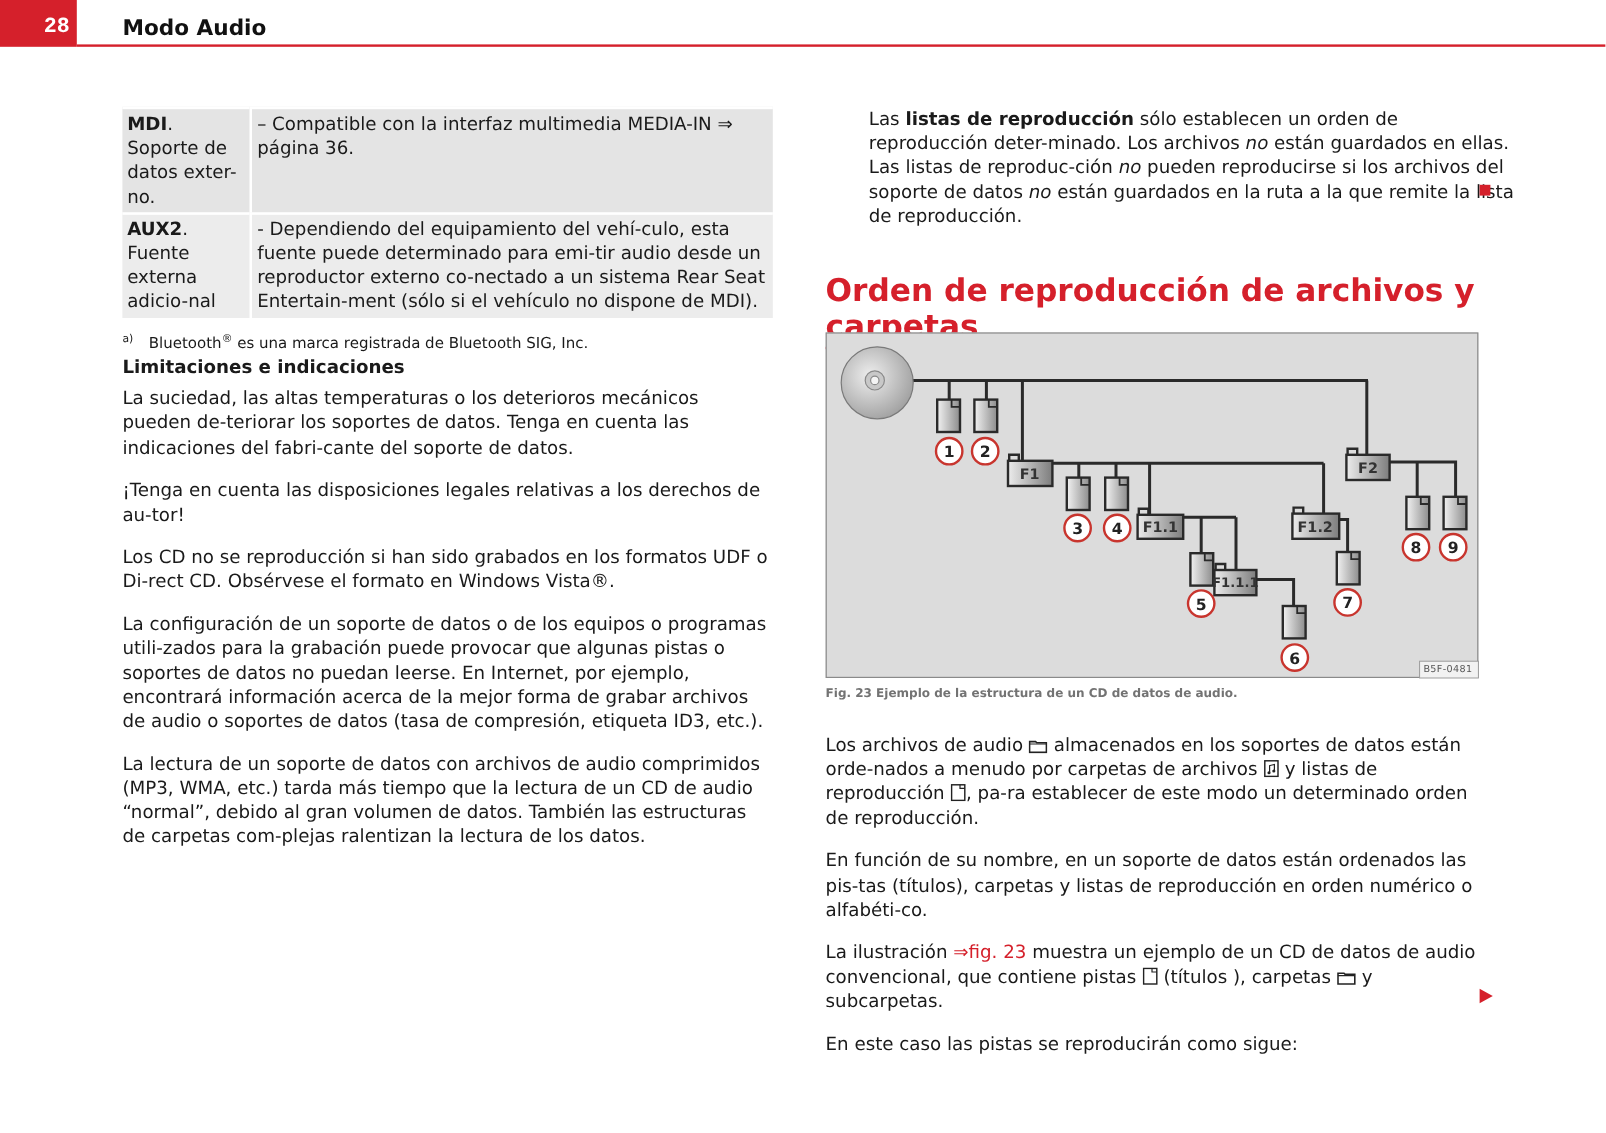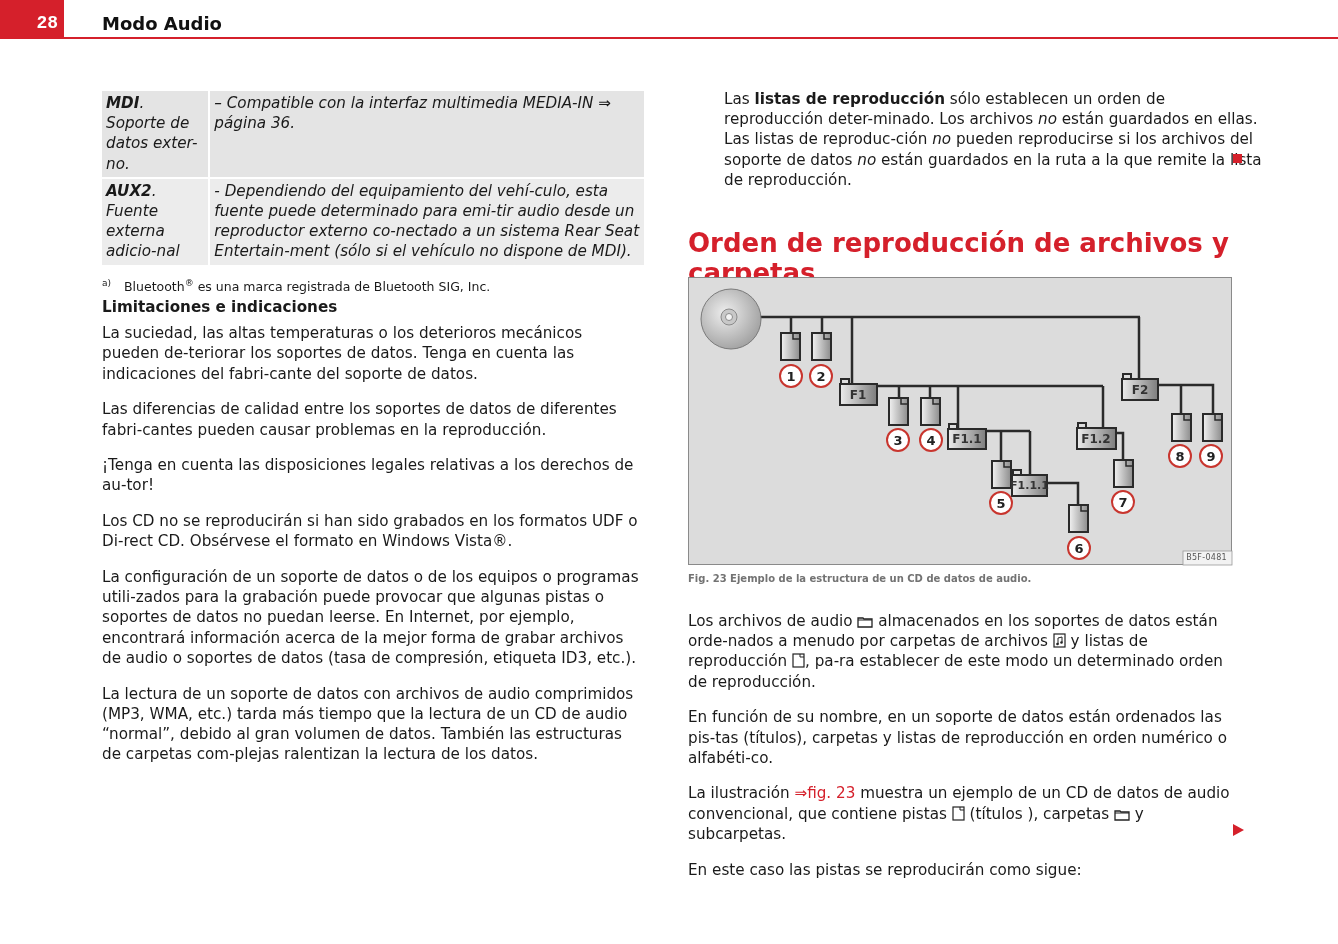--- a/index.html
+++ b/index.html
@@ -5,21 +5,21 @@
   html, body { margin:0; padding:0; }
   body { width:1338px; height:944px; background:#ffffff; position:relative; font-family:"DejaVu Sans", sans-serif; color:#1a1a1a; overflow:hidden; }
   .pg-num-box { position:absolute; left:0; top:0; width:64px; height:39px; background:#d5202b; }
   .pg-num { position:absolute; left:0; top:13px; width:58px; text-align:right; color:#fff; font-weight:bold; font-size:18px;font-family:Liberation Mono, monospace; }
   .hdr-title { position:absolute; left:102px; top:13px; font-size:18px; font-weight:bold; color:#111; }
   .hdr-rule { position:absolute; left:64px; top:37px; width:1274px; height:2px; background:#d5202b; }
 
   .col-left { position:absolute; left:102px; top:89px; width:542px; font-size:15.2px; line-height:20.2px; }
   table.media { width:542px; border-collapse:separate; border-spacing:0; font-size:15.2px; line-height:20.2px; }
   table.media th { background:#d4d4d4; text-align:left; font-weight:bold; padding:2px 4px 2px 4px; height:22px; }
-  table.media td { background:#e4e4e4; vertical-align:top; padding:2px 4px 3px 4px; border-top:2px solid #fff;font-style:italic; }
+  table.media td { background:#e4e4e4; vertical-align:top; padding:2px 4px 3px 4px; border-top:2px solid #fff; }
   table.media th + th, table.media td + td { border-left:2px solid #fff; }
   table.media tr:nth-child(2) td { background:#ececec; }
   table.media tr:nth-child(3) td { background:#e0e0e0; }
   .col1 { width:212px; }
   .fn { font-size:12.5px; margin-top:8px; display:flex; }
   .fn sup { font-size:9px; width:22px; }
   .sub-h { font-weight:bold; margin-top:0; margin-bottom:6px; }
   .para { margin:0 0 15.5px 0; }
 
   .col-right { position:absolute; left:724px; top:89px; width:545px; font-size:15.2px; line-height:20.2px; }
@@ -55,23 +55,22 @@
   </tbody>
     </table>
 
   <div class="fn">
     <sup>a)</sup>
     <span><span>Bluetooth</span><sup>®</sup><span> es una marca registrada de Bluetooth SIG, Inc.</span></span>
   </div>
 
   <div class="sub-h">Limitaciones e indicaciones</div>
   <p class="para">La suciedad, las altas temperaturas o los deterioros mecánicos pueden de-teriorar los soportes de datos. Tenga en cuenta las indicaciones del fabri-cante del soporte de datos.</p>
-  <p class="para">Las diferencias de calidad entre los soportes de datos de diferentes fabri-cantes pueden causar problemas en la reproducción.</p>
   <p class="para">¡Tenga en cuenta las disposiciones legales relativas a los derechos de au-tor!</p>
-  <p class="para">Los CD no se reproducirán si han sido grabados en los formatos UDF o Di-rect CD. Obsérvese el formato en Windows Vista®.</p>
+  <p class="para">Los CD no se reproducción si han sido grabados en los formatos UDF o Di-rect CD. Obsérvese el formato en Windows Vista®.</p>
   <p class="para">La configuración de un soporte de datos o de los equipos o programas utili-zados para la grabación puede provocar que algunas pistas o soportes de datos no puedan leerse. En Internet, por ejemplo, encontrará información acerca de la mejor forma de grabar archivos de audio o soportes de datos (tasa de compresión, etiqueta ID3, etc.).</p>
   <p class="para">La lectura de un soporte de datos con archivos de audio comprimidos (MP3, WMA, etc.) tarda más tiempo que la lectura de un CD de audio “normal”, debido al gran volumen de datos. También las estructuras de carpetas com-plejas ralentizan la lectura de los datos.</p>
 </div>
 
 <div class="col-right">
   <span>Las </span><b>listas de reproducción</b><span> sólo establecen un orden de reproducción deter-minado. Los archivos </span><i>no</i><span> están guardados en ellas. Las listas de reproduc-ción </span><i>no</i><span> pueden reproducirse si los archivos del soporte de datos </span><i>no</i><span> están guardados en la ruta a la que remite la lista de reproducción.</span>
 </div>
 <div class="red-sq"></div>
 
 <div class="sec-title">Orden de reproducción de archivos y carpetas</div>

